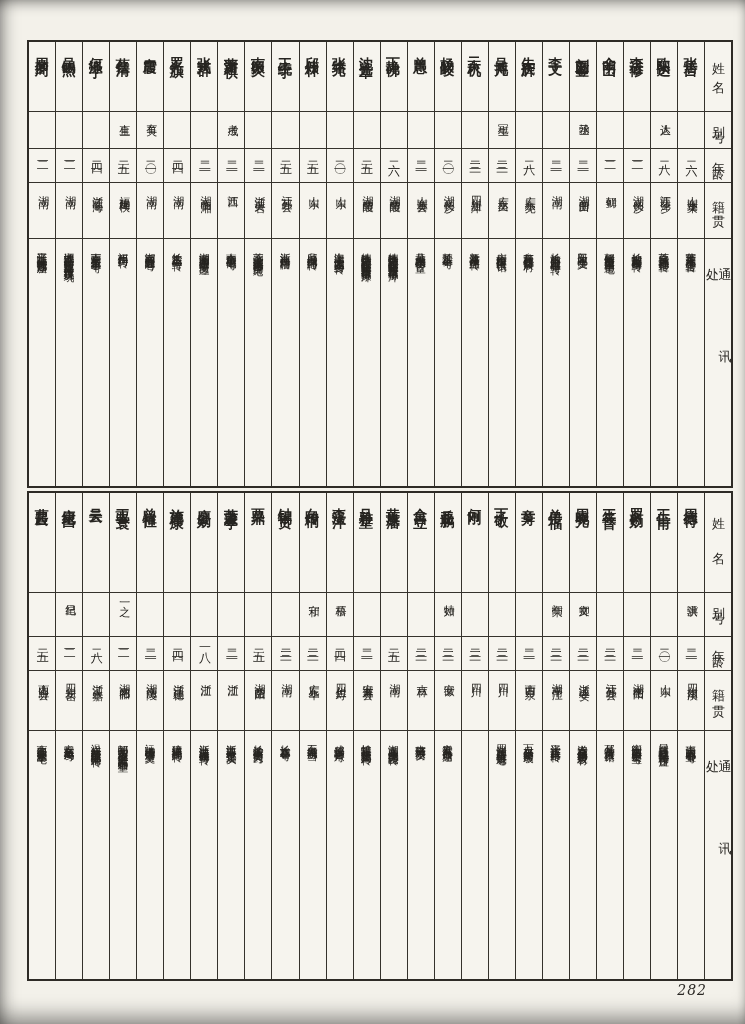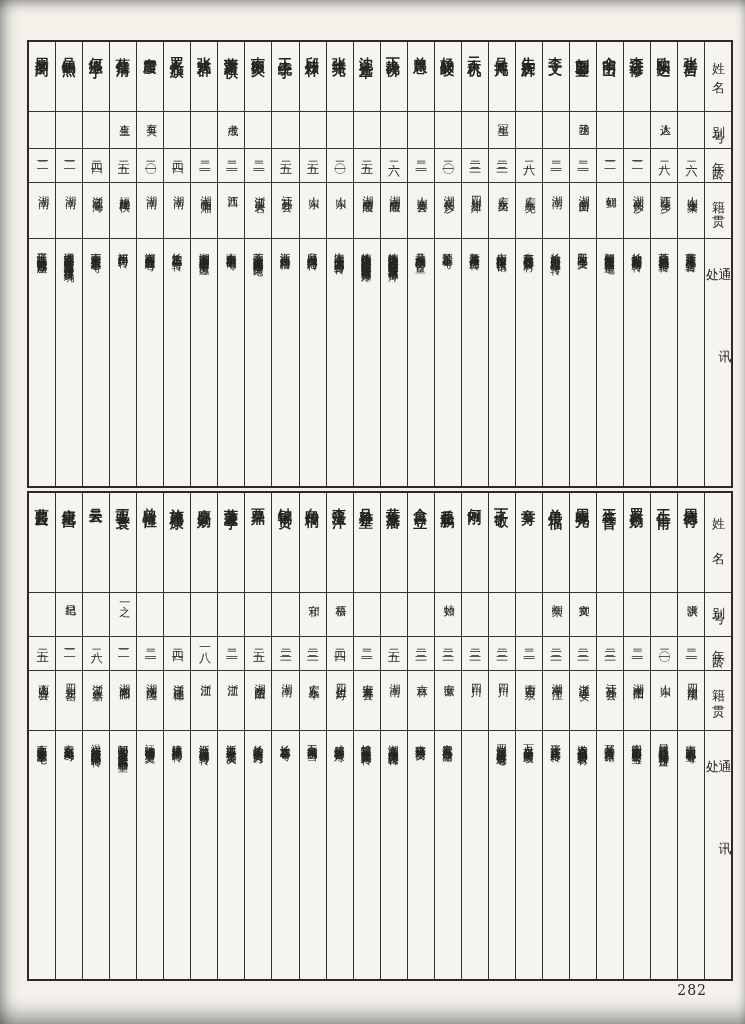--- a/index.html
+++ b/index.html
@@ -74,20 +74,21 @@
   .hcol .cell.age .vtext{font-size:13px;letter-spacing:4px;padding-top:3px;}
   .t-top .hcol .cell.native .vtext{font-size:13px;letter-spacing:14px;padding-top:8px;}
   .t-bot .hcol .cell.native .vtext{font-size:13px;letter-spacing:16px;padding-top:8px;}
   .hcol .cell.address .vtext{font-size:13px;letter-spacing:82px;padding-top:18px;}
   .page-number{
     position:absolute;
     right:38px;bottom:26px;
     font-size:14px;
     letter-spacing:1px;
     color:#2b2925;
+    font-style:italic;
   }
 </style>
 </head>
 <body>
 
 <div class="page">
   <div class="tables">
 
     <div class="dir-table t-top" id="table-top">
       <div class="col hcol">

